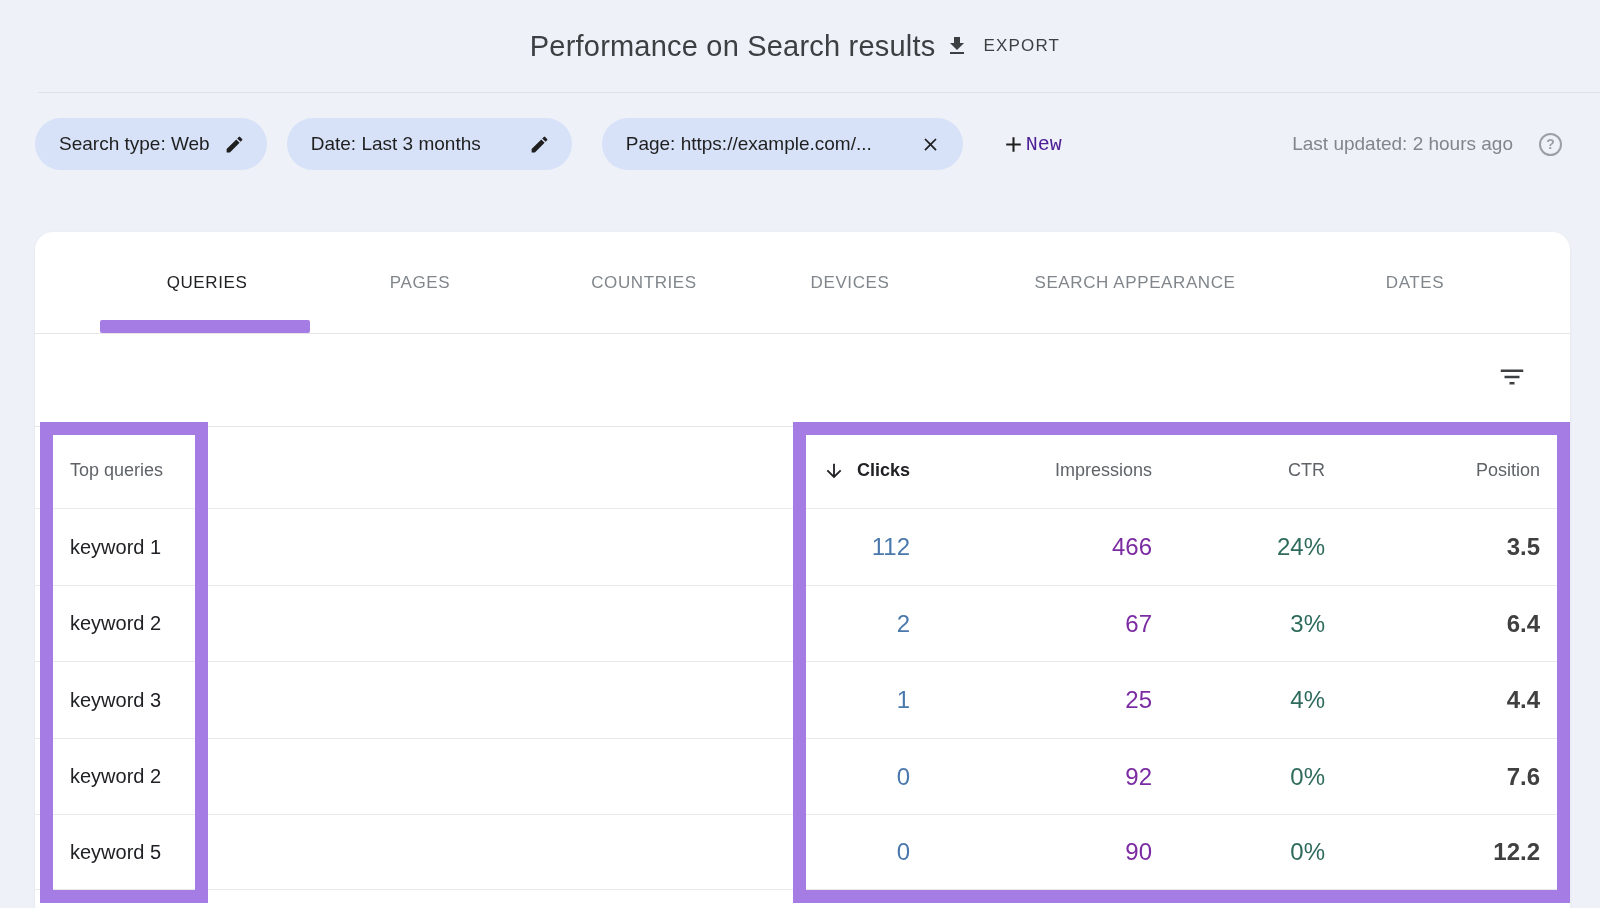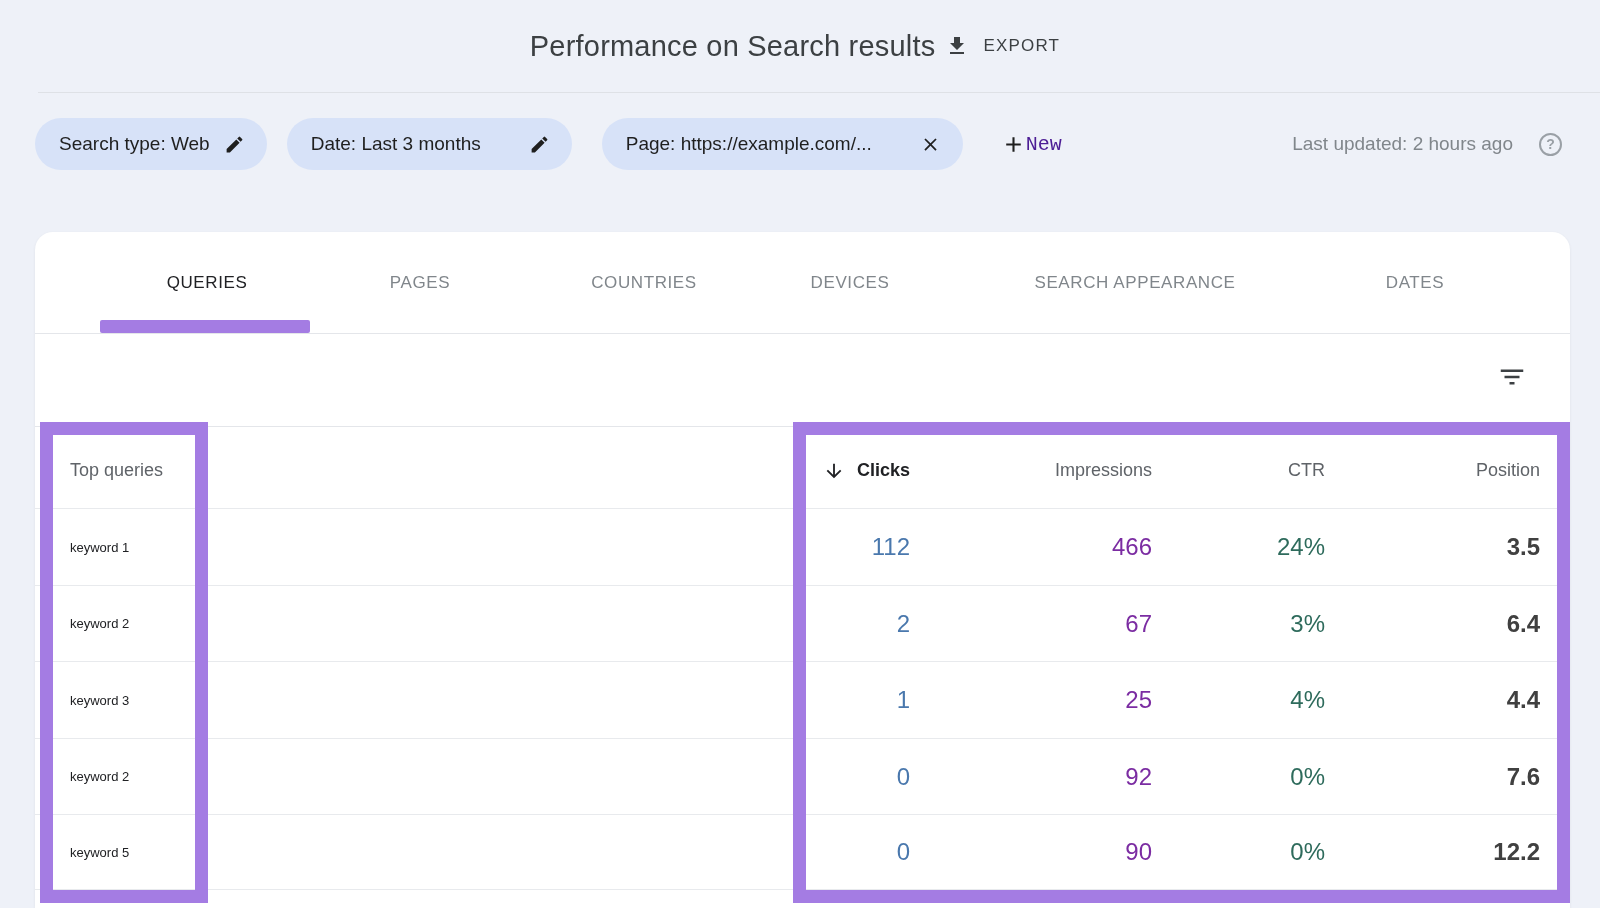--- a/index.html
+++ b/index.html
@@ -110,21 +110,21 @@
     margin-top: 6px;
   }
   .row {
     position: absolute; left: 0; right: 0; height: 77px;
     border-top: 1px solid #e8eaed;
   }
   .row.r0 { top: 88px;  } .row.r1 { top: 164.5px; } .row.r2 { top: 241px; }
   .row.r3 { top: 317.5px; } .row.r4 { top: 394px; height: 76px; border-bottom: 1px solid #e8eaed; padding-left: 44px; }
 
   .cell { position: absolute; top: 0; bottom: 0; display: flex; align-items: center; }
-  .cell-query { left: 35px; width: 360px; font-size: 13px; color: #202124; }
+  .cell-query { left: 35px; width: 360px; font-size: 20px; color: #202124; }
   .num { justify-content: flex-end; font-size: 24px; }
   .cell-clicks      { right: 660px; width: 220px; color: #4a78ad; }
   .cell-impressions { right: 418px; width: 220px; color: #7b2ca2; }
   .cell-ctr         { right: 245px; width: 150px; color: #2e6b5c; }
   .cell-position    { right: 30px;  width: 170px; color: #404040; font-weight: bold; }
 
   .th { color: #5f6368; font-size: 18px; font-weight: 400; }
   .th-queries { left: 35px; width: 360px; }
   .th-clicks { right: 660px; width: 240px; color: #202124; font-weight: 700; gap: 12px; cursor: pointer; }
   .th-clicks svg { width: 22px; height: 22px; fill: #202124; }

